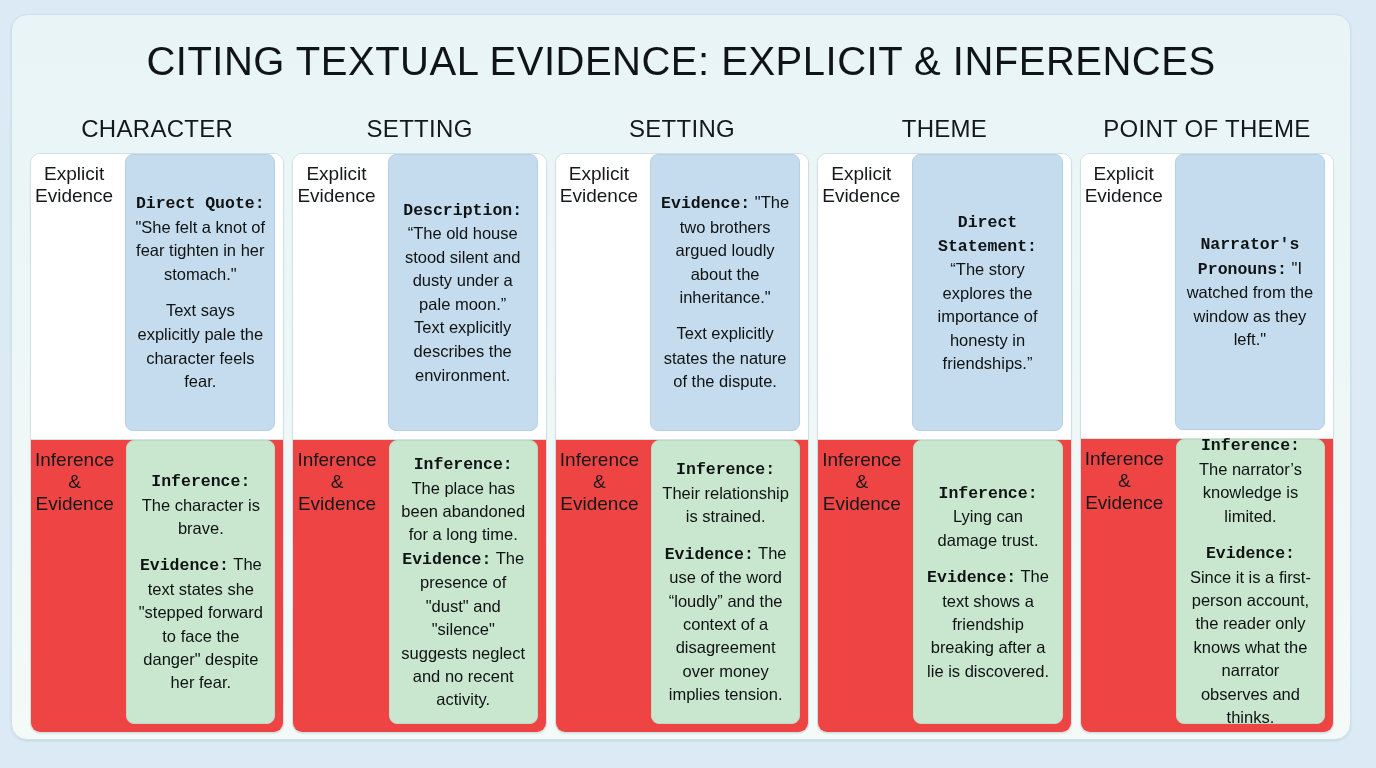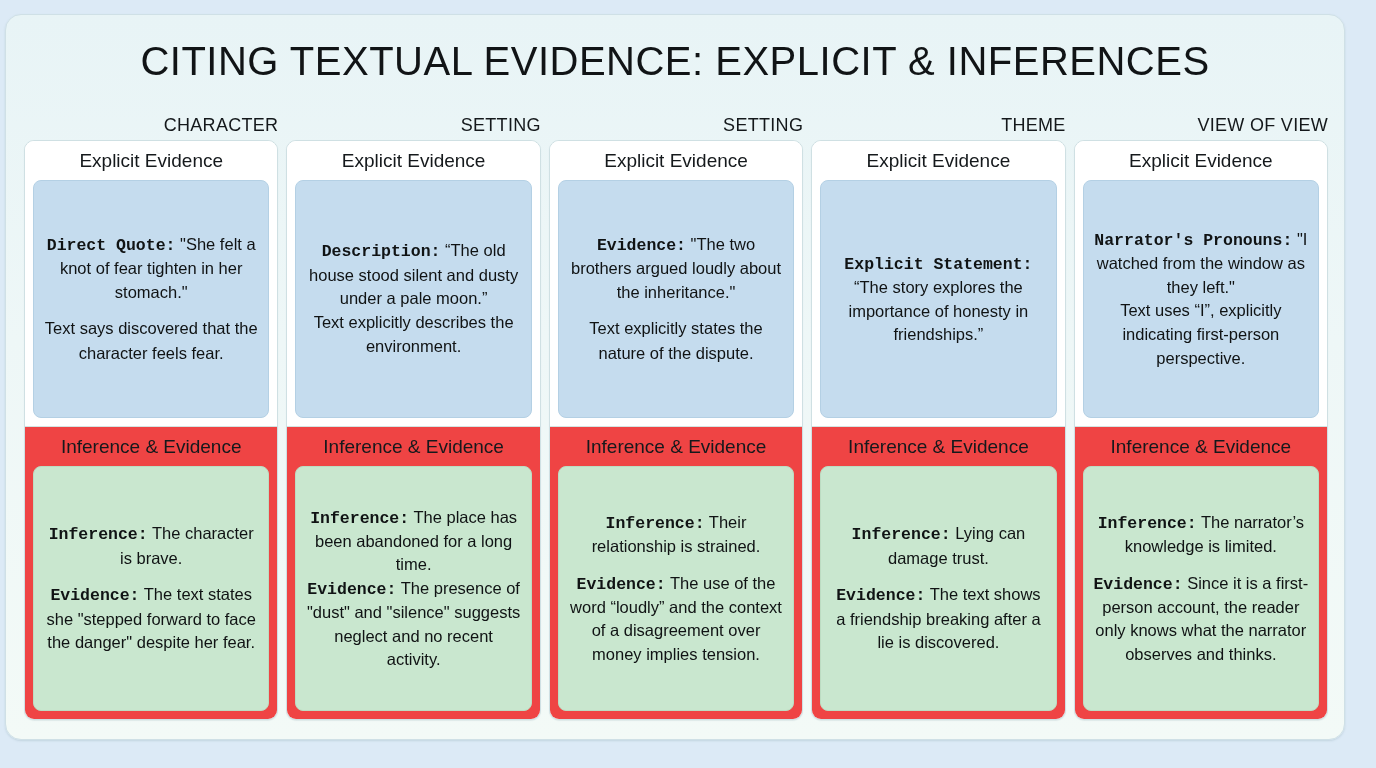--- a/index.html
+++ b/index.html
@@ -8,21 +8,21 @@
   }
   body {
     width: 1376px;
     height: 768px;
     background: #dceaf6;
     font-family: "Liberation Sans", sans-serif;
     overflow: hidden;
   }
   #page {
     position: absolute;
-    left: 5px;
+    left: 11px;
     top: 14px;
     width: 1340px;
     height: 726px;
     background: linear-gradient(180deg, #e8f4f6 0%, #eef7f7 45%, #f3faf7 100%);
     border: 1px solid #cfe0e6;
     border-radius: 16px;
     box-sizing: border-box;
     box-shadow: 0 1px 2px rgba(120,150,165,0.25);
     padding: 0;
   }
@@ -43,41 +43,41 @@
     display: flex;
     gap: 8px;
   }
   .col {
     flex: 1 1 0;
     min-width: 0;
     display: flex;
     flex-direction: column;
   }
   .col-head {
-    text-align: right;
-    font-size: 18px;
+    text-align: center;
+    font-size: 24px;
     color: #14181b;
     letter-spacing: 0.3px;
-    padding-bottom: 4px;
+    padding-bottom: 10px;
     white-space: nowrap;
   }
   .card {
     border: 1px solid #cfe0e3;
     border-radius: 10px;
     overflow: hidden;
     background: #ffffff;
     box-shadow: 0 1px 1px rgba(130,160,170,0.18);
     display: flex;
     flex-direction: column;
     height: 580px;
     box-sizing: border-box;
   }
   .section {
     display: flex;
-    flex-direction: column;
+    flex-direction: row;
     box-sizing: border-box;
   }
   .section.explicit {
     background: #ffffff;
     height: 287px;
     border-bottom: 1px solid #d3e4e2;
   }
   .section.inference {
     background: #ef4444;
     height: 293px;
@@ -136,21 +136,21 @@
   <div class="grid">
 
     <div class="col">
       <div class="col-head">CHARACTER</div>
       <div class="card">
         <div class="section explicit">
           <div class="section-title">Explicit Evidence</div>
           <div class="box blue">
             <div class="box-inner">
               <p><b>Direct Quote:</b><span> "She felt a knot of fear tighten in her stomach."</span></p>
-              <p><b></b><span>Text says discovered that the character feels fear.</span></p>
+              <p><b></b><span>Text says explicitly pale the character feels fear.</span></p>
             </div>
           </div>
         </div>
         <div class="section inference">
           <div class="section-title">Inference &amp; Evidence</div>
           <div class="box green">
             <div class="box-inner">
               <p><b>Inference:</b><span> The character is brave.</span></p>
               <p><b>Evidence:</b><span> The text states she "stepped forward to face the danger" despite her fear.</span></p>
             </div>
@@ -207,45 +207,44 @@
       </div>
     </div>
 
     <div class="col">
       <div class="col-head">THEME</div>
       <div class="card">
         <div class="section explicit">
           <div class="section-title">Explicit Evidence</div>
           <div class="box blue">
             <div class="box-inner">
-              <p class="tight"><b>Explicit Statement:</b><span> “The story explores the importance of honesty in friendships.”</span></p>
+              <p class="tight"><b>Direct Statement:</b><span> “The story explores the importance of honesty in friendships.”</span></p>
             </div>
           </div>
         </div>
         <div class="section inference">
           <div class="section-title">Inference &amp; Evidence</div>
           <div class="box green">
             <div class="box-inner">
               <p><b>Inference:</b><span> Lying can damage trust.</span></p>
               <p><b>Evidence:</b><span> The text shows a friendship breaking after a lie is discovered.</span></p>
             </div>
           </div>
         </div>
       </div>
     </div>
 
     <div class="col">
-      <div class="col-head">VIEW OF VIEW</div>
+      <div class="col-head">POINT OF THEME</div>
       <div class="card">
         <div class="section explicit">
           <div class="section-title">Explicit Evidence</div>
           <div class="box blue">
             <div class="box-inner">
               <p class="tight"><b>Narrator's Pronouns:</b><span> "I watched from the window as they left."</span></p>
-              <p class="tight"><b></b><span>Text uses “I”, explicitly indicating first-person perspective.</span></p>
             </div>
           </div>
         </div>
         <div class="section inference">
           <div class="section-title">Inference &amp; Evidence</div>
           <div class="box green">
             <div class="box-inner">
               <p><b>Inference:</b><span> The narrator’s knowledge is limited.</span></p>
               <p><b>Evidence:</b><span> Since it is a first-person account, the reader only knows what the narrator observes and thinks.</span></p>
             </div>

